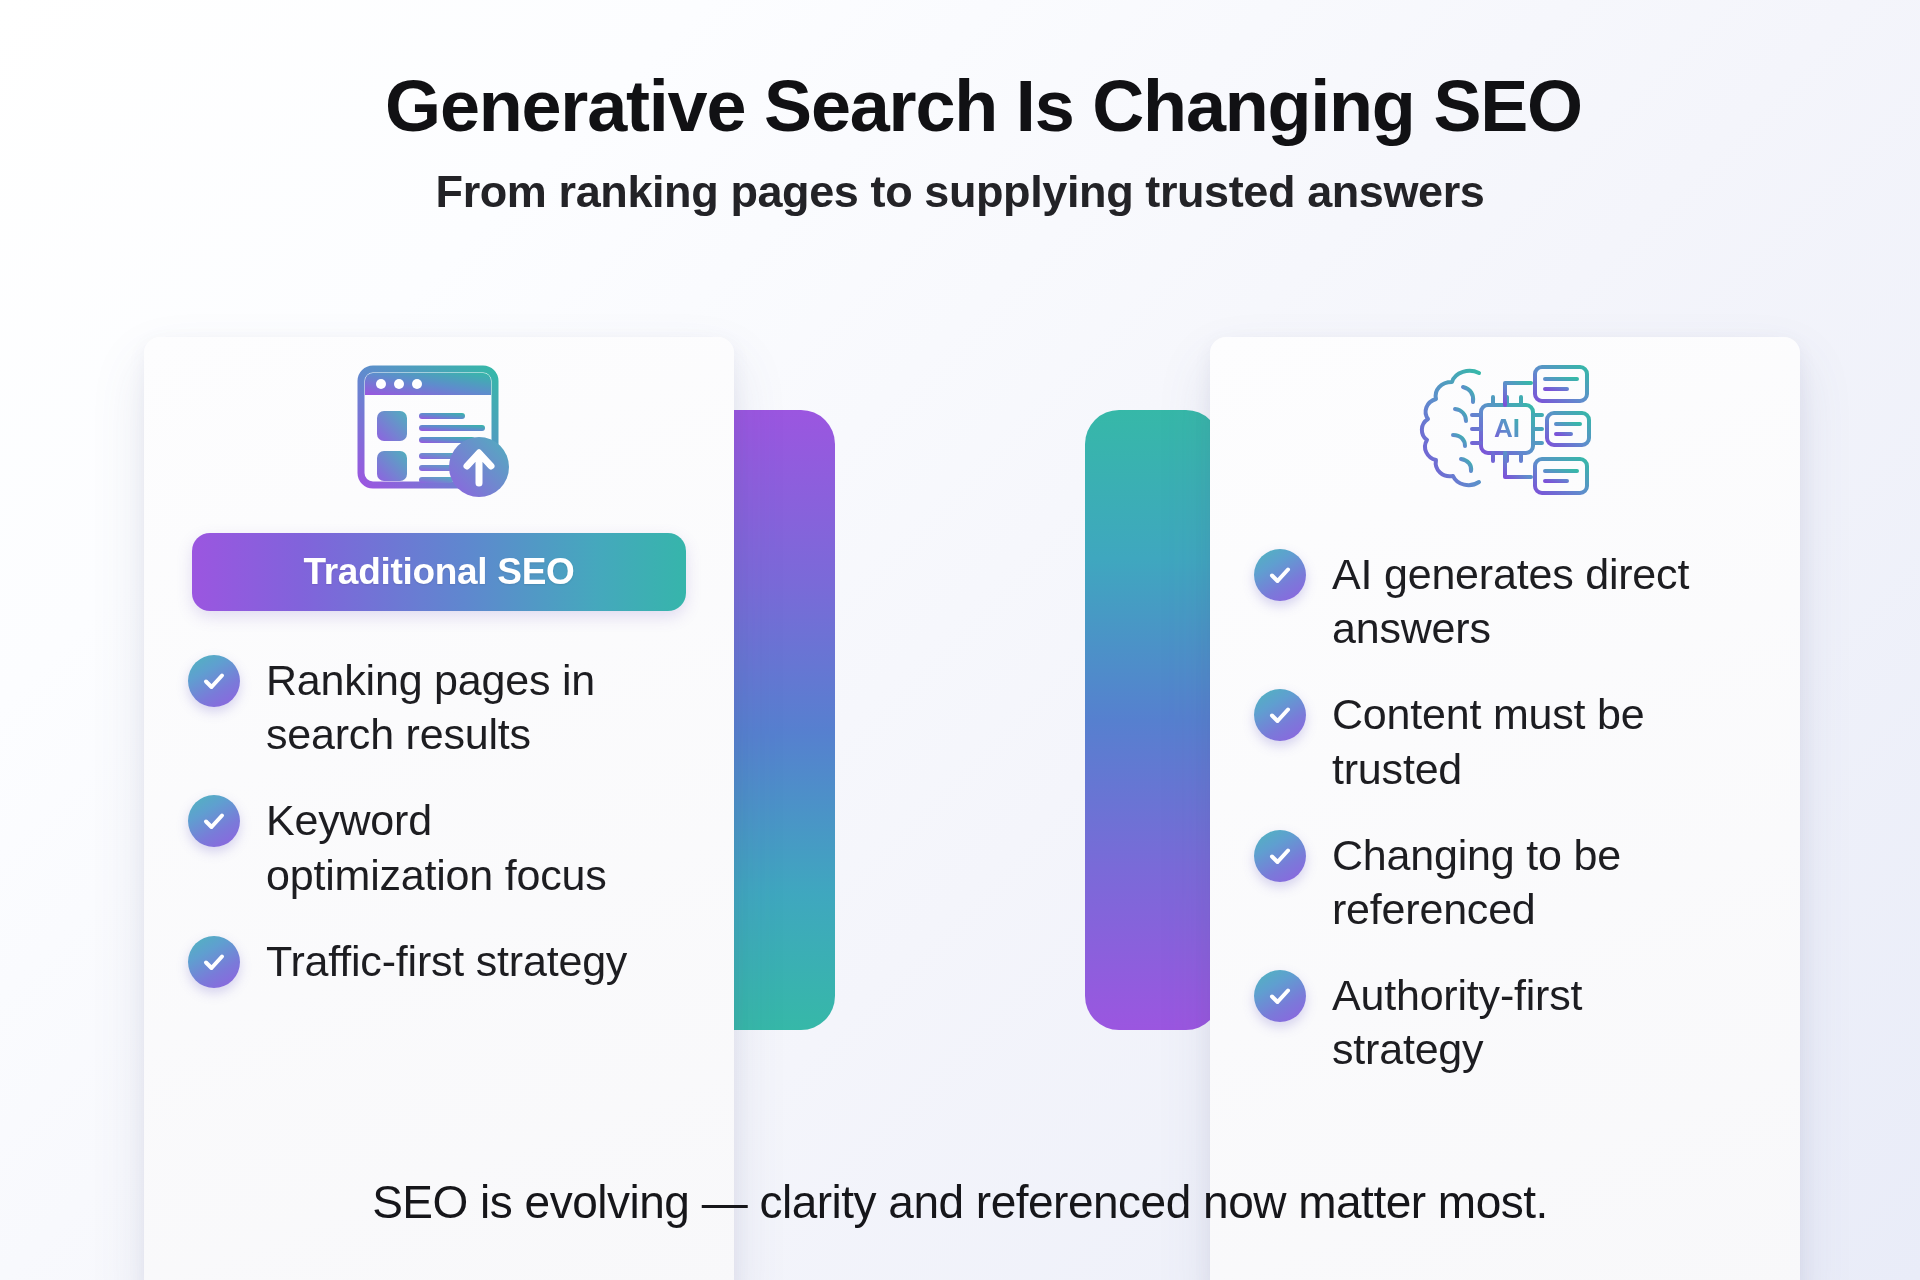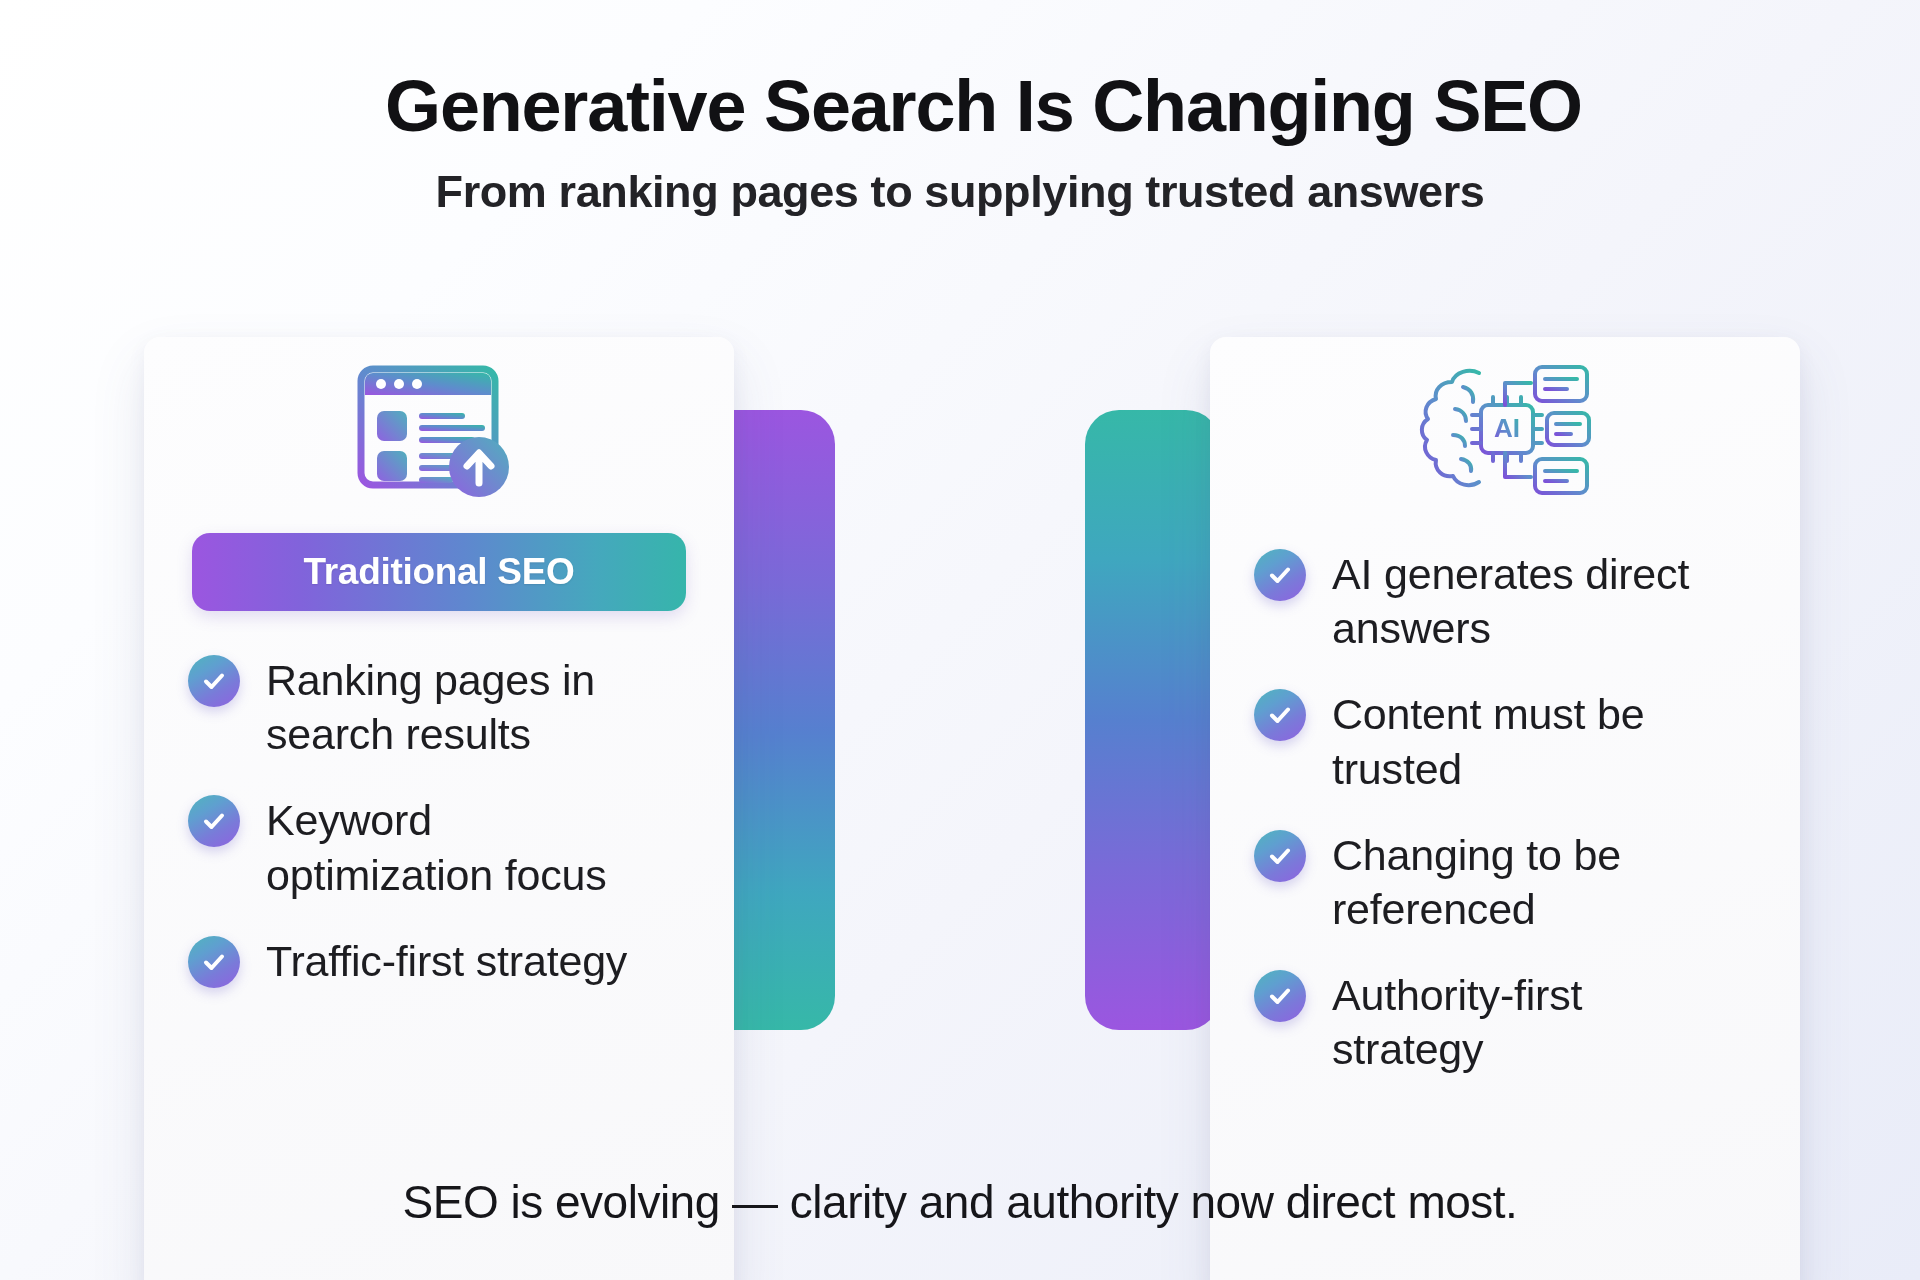--- a/index.html
+++ b/index.html
@@ -325,14 +325,14 @@
             </svg>
         </span>
         <span class="item-text">Authority-first strategy</span>
       </li>
     </ul>
   </div>
 
 </div>
 
 <div class="footer">
-  <p class="footer-text">SEO is evolving — clarity and authority now direct most.</p>
+  <p class="footer-text">SEO is evolving — clarity and referenced now matter most.</p>
 </div>
 
 </body></html>

